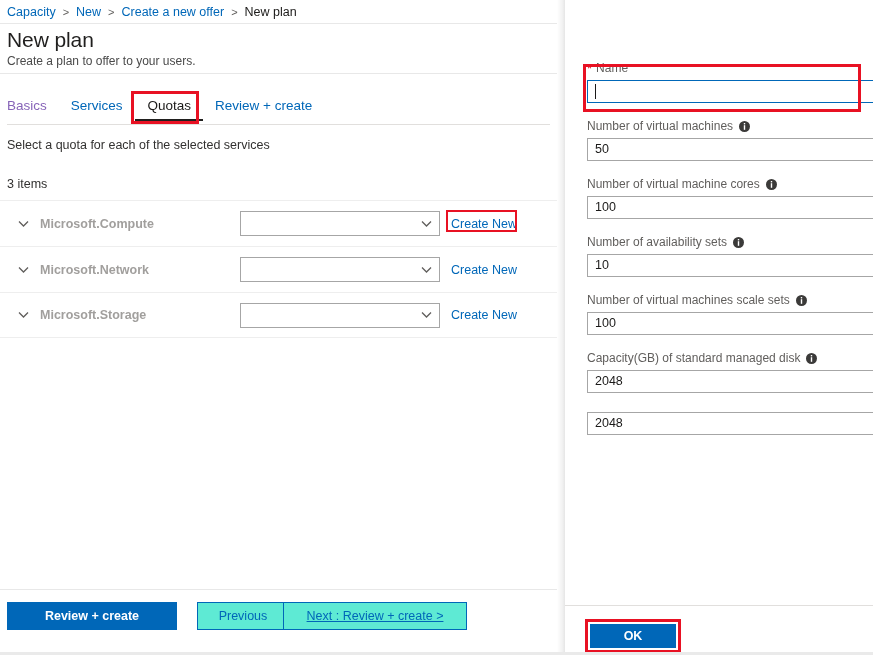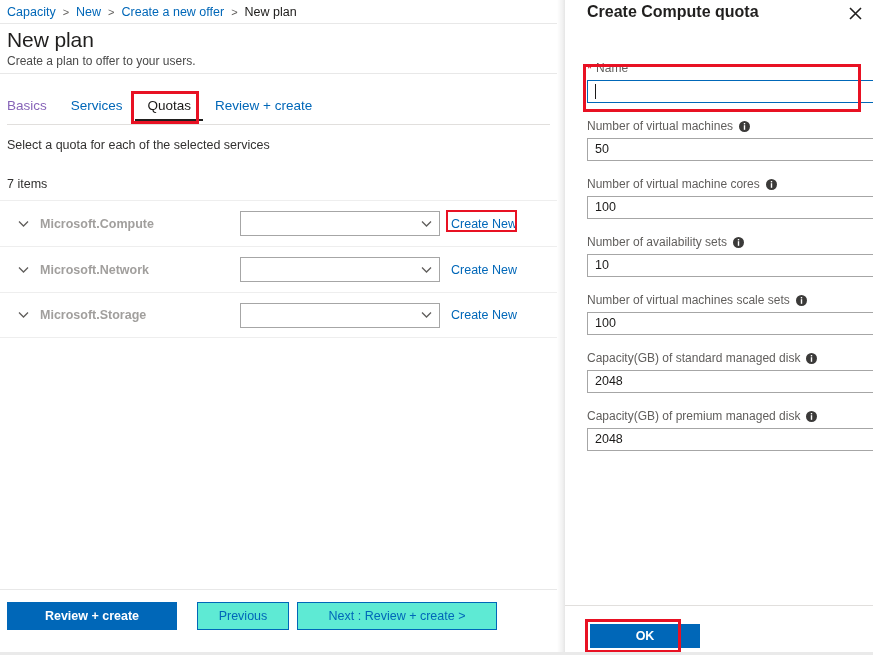--- a/index.html
+++ b/index.html
@@ -252,21 +252,21 @@
     border: 1px solid #0067b8;
     font-weight: bold;
   }
   .btn-secondary {
     background: #5eead4;
     color: #0067b8;
     border: 1px solid #0067b8;
   }
   #btn-review-create { left: 7px; top: 12px; width: 170px; }
   #btn-previous      { left: 197px; top: 12px; width: 92px; }
-  #btn-next          { left: 297px; top: 12px; width: 200px; }
+  #btn-next          { left: 283px; top: 12px; width: 184px; text-decoration: underline; }
 
   
   #right-blade {
     position: absolute;
     left: 565px; top: 0;
     width: 308px;
     height: 655px;
     background: #ffffff;
     box-sizing: border-box;
   }
@@ -360,21 +360,21 @@
   
   .right-bottom-sep {
     position: absolute;
     left: 0; top: 605px;
     width: 308px; height: 1px;
     background: #e1dfdd;
   }
   #btn-ok {
     position: absolute;
     left: 25px; top: 624px;
-    width: 110px; height: 24px;
+    width: 86px; height: 24px;
   }
   .ok-highlight {
     position: absolute;
     left: 585px; top: 619px;
     width: 96px; height: 34px;
     border: 3px solid #e81123;
     box-sizing: border-box;
     pointer-events: none;
   }
 
@@ -413,21 +413,21 @@
     <div class="tabs" id="tabs">
         <div class="tab visited">Basics</div>
         <div class="tab">Services</div>
         <div class="tab active">Quotas</div>
         <div class="tab">Review + create</div>
       </div>
     <div class="tab-highlight"></div>
     <div class="tabs-underline"></div>
 
     <div class="section-hint">Select a quota for each of the selected services</div>
-    <div class="item-count">7 items</div>
+    <div class="item-count">3 items</div>
 
     <div class="quota-list" id="quota-list">
         <div class="quota-row">
           <div class="row-chevron">
             <svg width="11" height="8" viewBox="0 0 11 8">
               <path d="M1 1.5 L5.5 6 L10 1.5" stroke="#605e5c" stroke-width="1.3" fill="none"></path>
             </svg>
           </div>
           <div class="row-name">Microsoft.Compute</div>
           <div class="row-select">
@@ -476,28 +476,20 @@
 
     <div class="left-bottom-sep"></div>
     <div class="left-bottom-bar">
       <div class="btn btn-primary" id="btn-review-create">Review + create</div>
       <div class="btn btn-secondary" id="btn-previous">Previous</div>
       <div class="btn btn-secondary" id="btn-next">Next : Review + create &gt;</div>
     </div>
   </div>
 
   <div id="right-blade">
-    <div class="panel-header">
-      <div class="panel-title">Create Compute quota</div>
-      <div class="panel-close">
-        <svg width="13" height="13" viewBox="0 0 13 13" aria-hidden="true">
-          <path d="M1 1 L12 12 M12 1 L1 12" stroke="#201f1e" stroke-width="1.6" fill="none"></path>
-        </svg>
-      </div>
-    </div>
 
     <div class="form-area" id="form-area">
         <div class="field" style="top: 0px;">
           <div class="field-label">
             <span class="req-star">*</span>
             <span>Name</span>
           </div>
           <div class="text-input focused"></div>
           <div class="caret"></div>
         </div>
@@ -560,30 +552,20 @@
               <svg width="11" height="11" viewBox="0 0 11 11">
                 <circle cx="5.5" cy="5.5" r="5.5" fill="#3b3a39"></circle>
                 <rect x="4.8" y="2" width="1.4" height="1.4" fill="#ffffff"></rect>
                 <rect x="4.8" y="4.2" width="1.4" height="4.6" fill="#ffffff"></rect>
               </svg>
             </span>
           </div>
           <div class="text-input">2048</div>
         </div>
         <div class="field" style="top: 348px;">
-          <div class="field-label">
-            <span>Capacity(GB) of premium managed disk</span>
-            <span class="info-icon">
-              <svg width="11" height="11" viewBox="0 0 11 11">
-                <circle cx="5.5" cy="5.5" r="5.5" fill="#3b3a39"></circle>
-                <rect x="4.8" y="2" width="1.4" height="1.4" fill="#ffffff"></rect>
-                <rect x="4.8" y="4.2" width="1.4" height="4.6" fill="#ffffff"></rect>
-              </svg>
-            </span>
-          </div>
           <div class="text-input">2048</div>
         </div>
       </div>
 
     <div class="right-bottom-sep"></div>
     <div class="btn btn-primary" id="btn-ok">OK</div>
   </div>
 
   <div class="name-highlight"></div>
   <div class="ok-highlight"></div>

